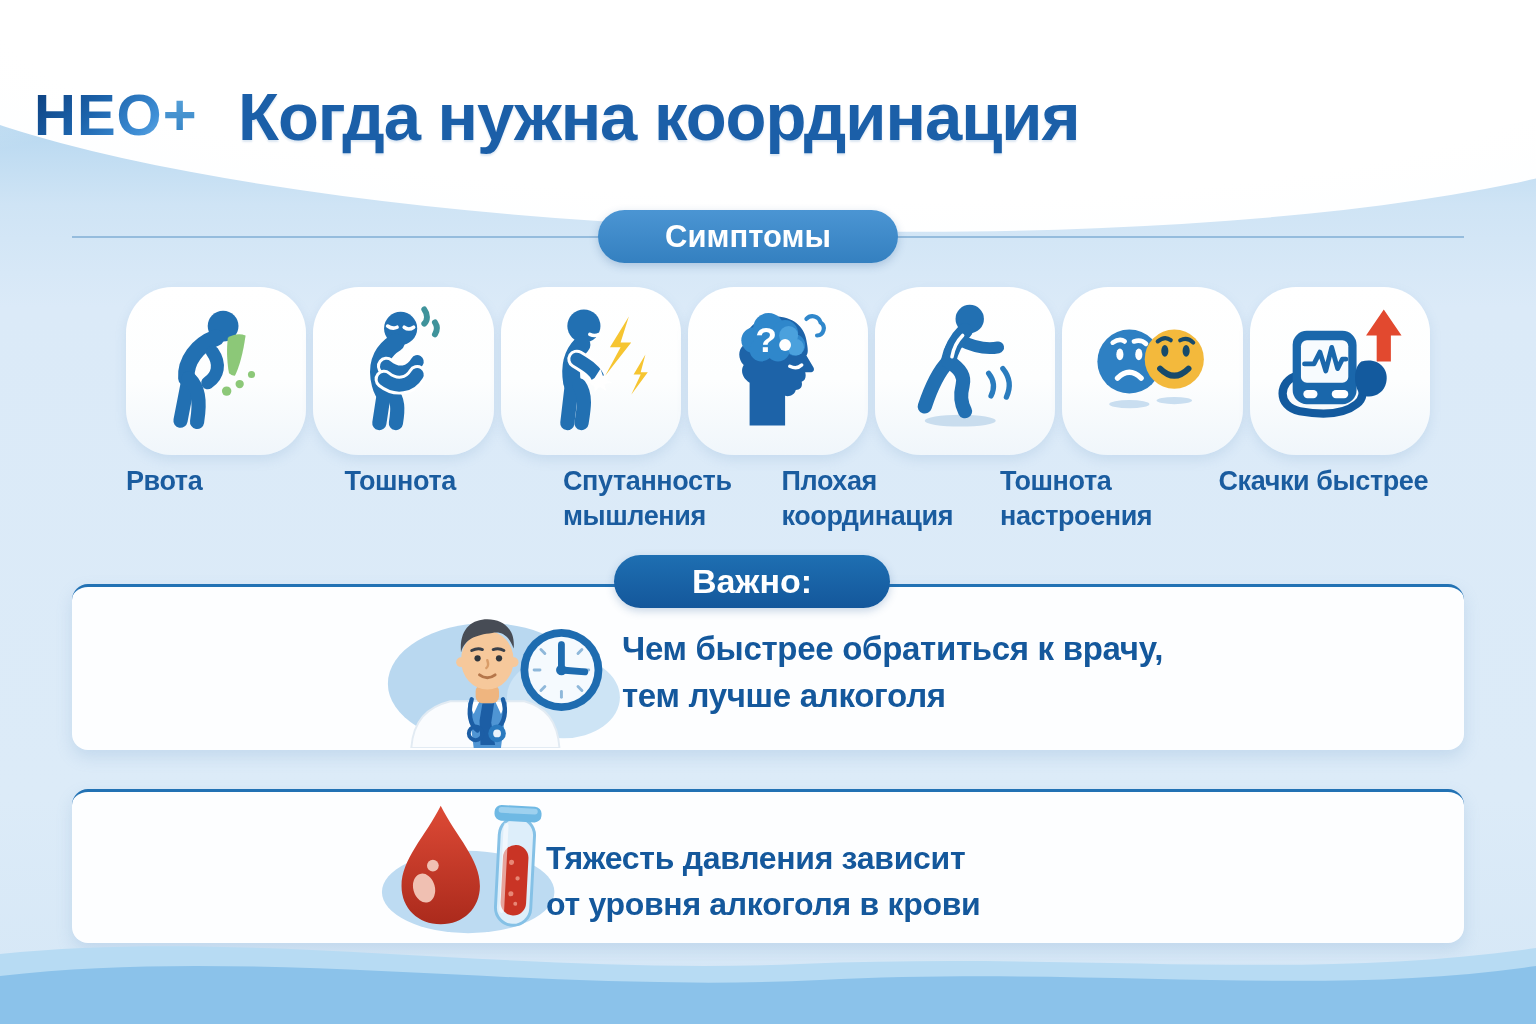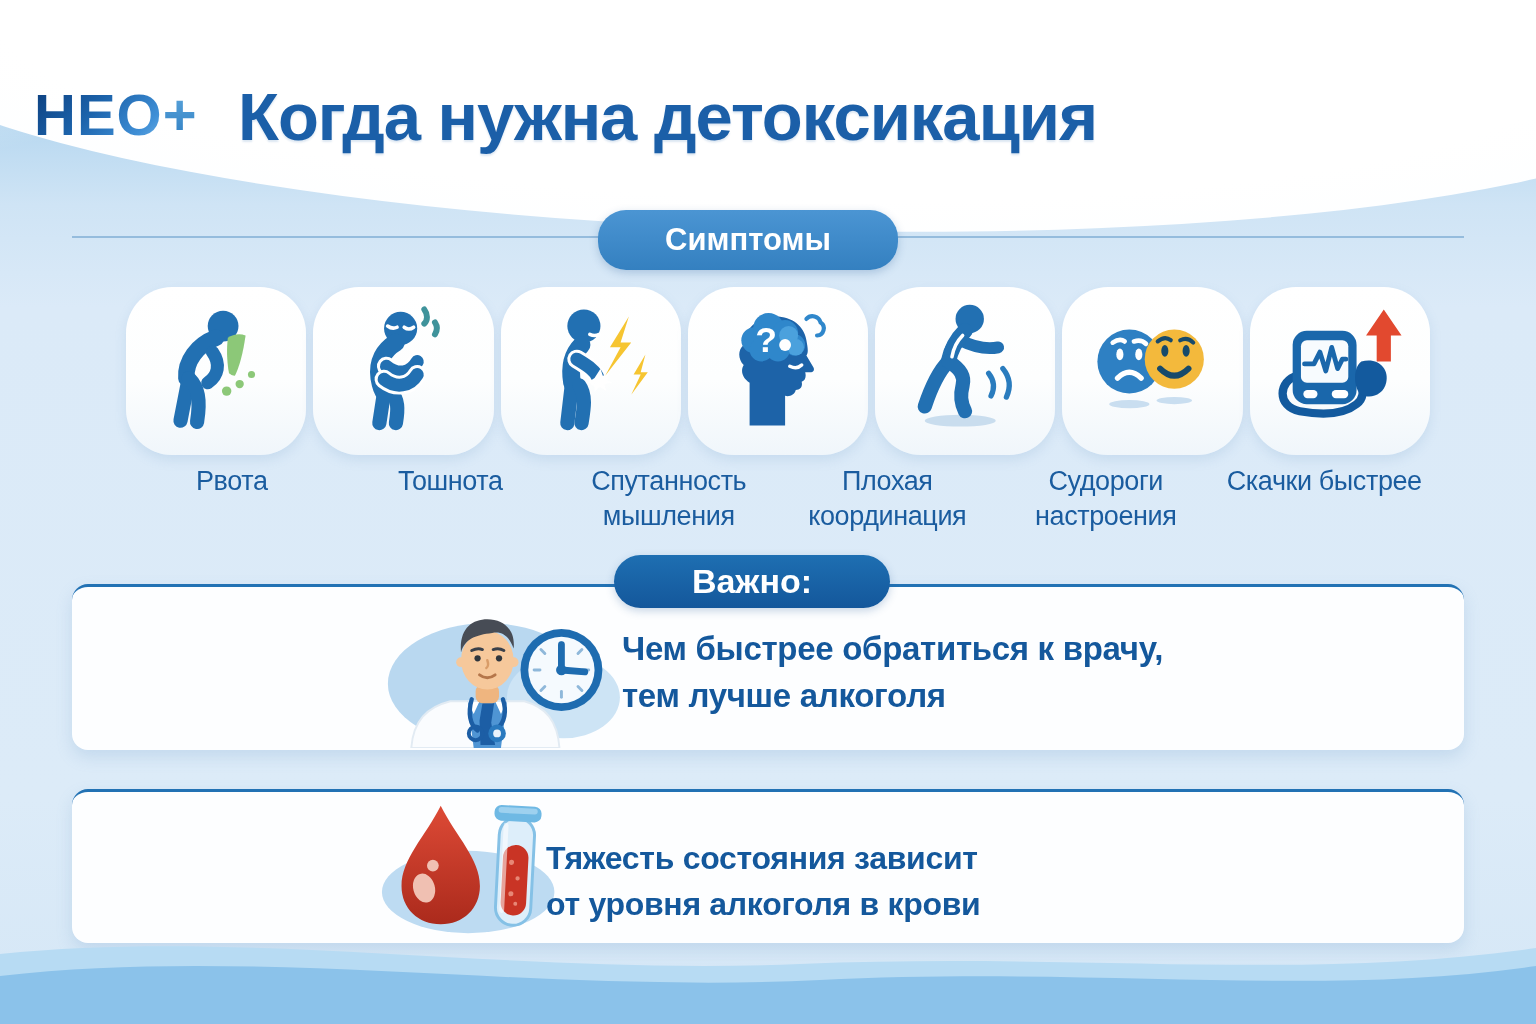--- a/index.html
+++ b/index.html
@@ -20,34 +20,34 @@
   .logo .lmain{background:linear-gradient(135deg,#0b3c7b 0%,#1c63ab 45%,#3f8fd6 80%,#77b6e8 100%);
     -webkit-background-clip:text;background-clip:text;color:transparent;}
   .logo .lplus{background:linear-gradient(180deg,#63acdf 0%,#2a7ac0 100%);
     -webkit-background-clip:text;background-clip:text;color:transparent;}
   .page-title{position:absolute;left:238px;top:78px;font-size:67px;font-weight:800;letter-spacing:-1px;
     color:#1b5fa8;text-shadow:0 2px 2px rgba(27,95,168,.15);}
   
   .sym-line{position:absolute;left:72px;width:1392px;top:236px;height:2px;background:#95bcdd;}
   .pill{position:absolute;display:flex;align-items:center;justify-content:center;color:#fff;
     font-weight:800;border-radius:28px;box-shadow:0 3px 8px rgba(40,90,150,.25);}
-  .pill-symptoms{left:598px;top:210px;width:300px;height:60px;font-size:31px;
+  .pill-symptoms{left:598px;top:210px;width:300px;height:53px;font-size:31px;
     background:linear-gradient(180deg,#4b95d3,#3480c0);}
   .pill-important{left:614px;top:555px;width:276px;height:53px;font-size:34px;
     background:linear-gradient(180deg,#1e6fb2,#14579b);}
   .pill-fact{left:596px;top:762px;width:290px;height:54px;font-size:34px;
     background:linear-gradient(180deg,#3d89c8,#2a73b5);}
   
   .tiles{position:absolute;left:126px;top:287px;width:1304px;display:flex;gap:7px;}
   .tile{flex:1 1 0;height:168px;border-radius:46px;display:flex;align-items:center;justify-content:center;
     background:linear-gradient(180deg,#ffffff 0%,#fdfefe 55%,#f0f6fb 100%);
     box-shadow:0 5px 12px rgba(110,155,200,.18);}
   .tile svg{width:142px;height:142px;}
   .labels{position:absolute;left:126px;top:464px;width:1304px;display:flex;gap:7px;}
-  .labels .lab{flex:1 1 0;text-align:center;font-size:27px;font-weight:400;color:#1a5c9f;
+  .labels .lab{flex:1 1 0;font-size:27px;font-weight:700;color:#1a5c9f;
     line-height:1.28;letter-spacing:-0.4px;}
   
   .panel{position:absolute;left:72px;width:1392px;background:#fdfeff;border-radius:16px;
     border-top:3px solid #2272b4;box-shadow:0 7px 16px rgba(110,155,200,.22);}
   .panel-important{top:584px;height:163px;}
   .panel-fact{top:789px;height:151px;}
   .illus{position:absolute;}
   .illus-doctor{left:372px;top:592px;width:256px;height:156px;}
   .illus-blood{left:366px;top:794px;width:220px;height:147px;}
   .panel-text{position:absolute;font-weight:700;color:#14589c;font-size:33px;line-height:47px;letter-spacing:-0.3px;}
@@ -59,21 +59,21 @@
 </head>
 <body>
 
 <div class="canvas">
 
   <div class="streak s1"></div>
   <div class="streak s2"></div>
   <div class="header-blob"></div>
 
   <div class="logo"><span class="lmain">НЕО</span><span class="lplus">+</span></div>
-  <div class="page-title">Когда нужна детоксикация</div>
+  <div class="page-title">Когда нужна координация</div>
 
   <div class="sym-line"></div>
   <div class="pill pill-symptoms">Симптомы</div>
 
   <div class="tiles">
 
     <div class="tile">
       <svg viewBox="0 0 120 120">
         <circle cx="66" cy="22" r="13" fill="#2270b2"></circle>
         <g stroke="#2270b2" fill="none" stroke-linecap="round">
@@ -205,21 +205,21 @@
         <path d="M97 8 L112 30 L103 30 L103 52 L91 52 L91 30 L82 30 Z" fill="#e2492f"></path>
       </svg>
     </div>
   </div>
 
   <div class="labels">
     <div class="lab">Рвота</div>
     <div class="lab">Тошнота</div>
     <div class="lab">Спутанность мышления</div>
     <div class="lab">Плохая координация</div>
-    <div class="lab">Судороги настроения</div>
+    <div class="lab">Тошнота настроения</div>
     <div class="lab">Скачки быстрее</div>
   </div>
 
   <div class="panel panel-important"></div>
   <div class="pill pill-important">Важно:</div>
 
   <svg class="illus illus-doctor" viewBox="0 0 250 160">
     <ellipse cx="112" cy="94" rx="102" ry="62" fill="#b9d8f0"></ellipse>
     <ellipse cx="190" cy="108" rx="58" ry="42" fill="#cde4f5"></ellipse>
     <path d="M34 160 C36 132 50 118 74 112 L150 112 C172 118 184 132 186 160 Z" fill="#fafcfe" stroke="#e2ebf3" stroke-width="2"></path>
@@ -295,21 +295,21 @@
       <rect x="130" y="14" width="40" height="6" rx="3" fill="#9ed1ef"></rect>
     </g>
     <g>
       <path d="M74 12 C90 44 114 66 114 94 C114 117 97 133 74 133 C51 133 34 117 34 94 C34 66 58 44 74 12 Z" fill="url(#dropGrad)"></path>
       <ellipse cx="57" cy="96" rx="11" ry="15" fill="#f0c0b2" transform="rotate(-16 57 96)"></ellipse>
       <circle cx="66" cy="73" r="6" fill="#f0c0b2"></circle>
     </g>
   </svg>
 
   <div class="panel-text text-fact">
-    <div>Тяжесть состояния зависит</div>
+    <div>Тяжесть давления зависит</div>
     <div>от уровня алкоголя в крови</div>
   </div>
 
   <svg class="bottom-waves" viewBox="0 0 1536 100" preserveAspectRatio="none">
     <path d="M0 30 C250 4 520 52 800 40 C1080 28 1300 58 1536 24 L1536 100 L0 100 Z" fill="#b7dbf3"></path>
     <path d="M0 52 C260 22 540 70 820 56 C1100 42 1320 74 1536 42 L1536 100 L0 100 Z" fill="#8bc2ea"></path>
   </svg>
 
 </div>
 

